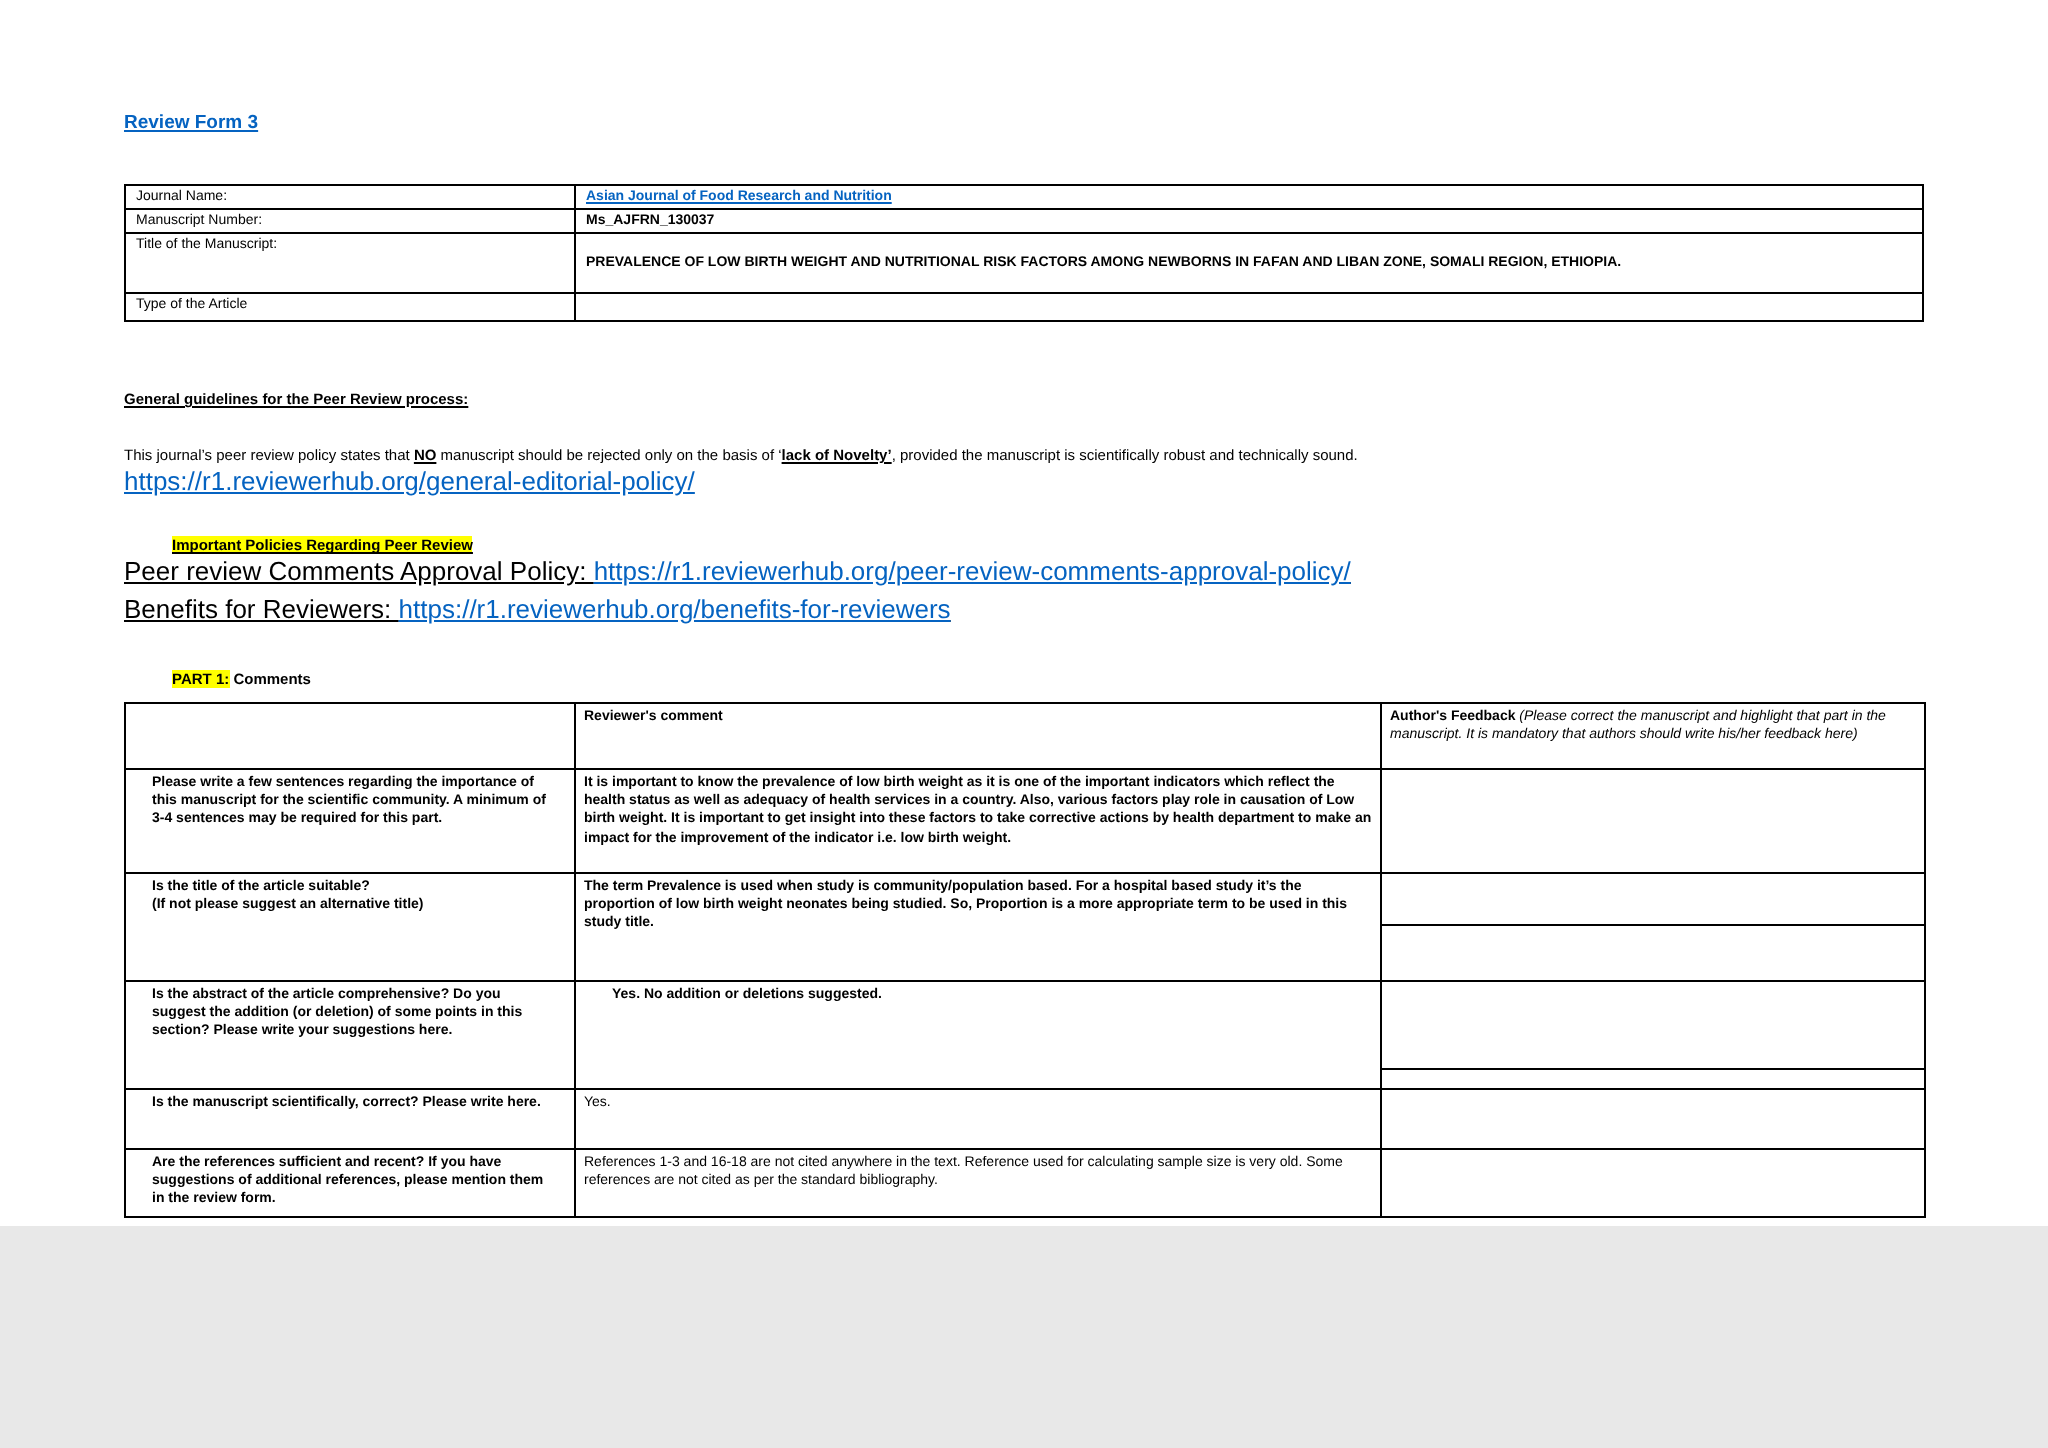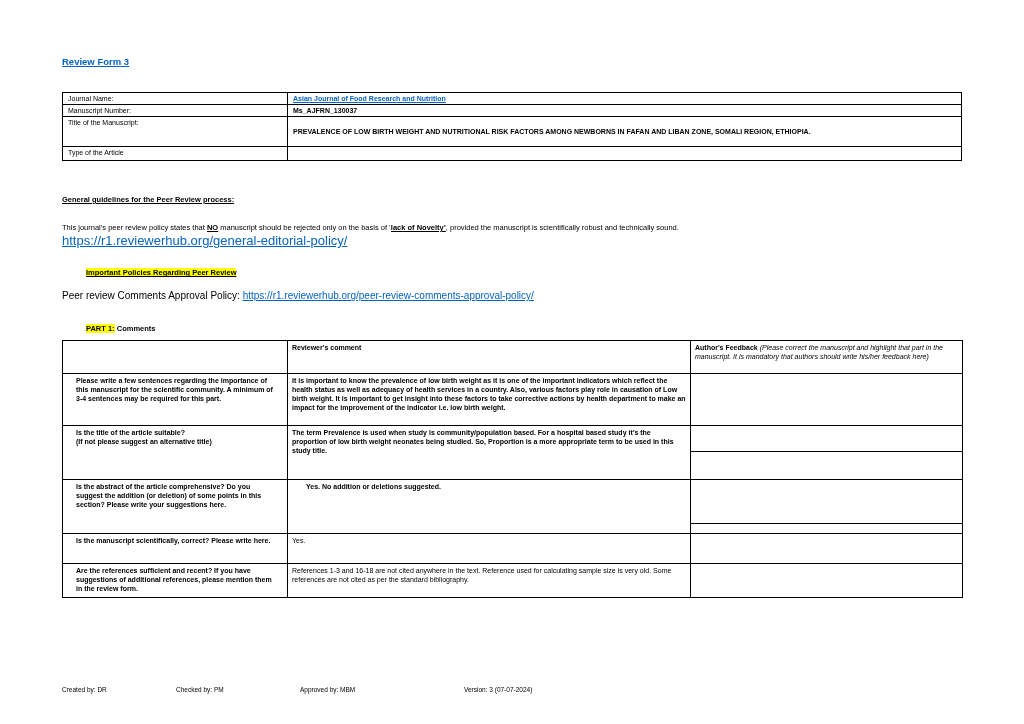--- a/index.html
+++ b/index.html
@@ -2,21 +2,21 @@
 <html><head>
 <meta charset="utf-8">
 <style>
   * { margin:0; padding:0; box-sizing:border-box; }
   html, body { background:#e8e8e8; }
   body {
     width:1024px; height:724px; position:relative;
     font-family:"Liberation Sans", sans-serif; color:#000;
   }
   .page {
-    position:absolute; left:0; top:0; width:1024px; height:724px;
+    position:absolute; left:0; top:0; width:1024px; height:613px;
     background:#ffffff; overflow:hidden;
   }
   .content { position:absolute; left:62px; top:56px; width:900px; }
 
   .doc-title {
     font-size:9.5px; font-weight:700; color:#0563C1;
     text-decoration:underline;
   }
 
   table { border-collapse:collapse; width:900px; table-layout:fixed; }
@@ -31,21 +31,21 @@
   .b { font-weight:700; }
   .u { text-decoration:underline; }
   .hl { background:#FFFF00;margin-left:24px; }
 
   .section-heading {
     margin-top:34px; font-size:7.5px; font-weight:700; text-decoration:underline;
   }
   .para { margin-top:19px; font-size:7.5px; line-height:1.35; }
   .link-line { font-size:13px; }
   .policies-heading { margin-top:20px; font-size:7.5px; font-weight:700; }
-  .policy-line { margin-top:12px; font-size:10px; line-height:1.45; }
+  .policy-line { margin-top:0; font-size:13px; line-height:1.45;text-decoration:underline; }
   .part-line { margin-top:20px; font-size:7.5px; font-weight:700; }
 
   .review-table { margin-top:7px; font-size:7px; }
   .review-table td { padding:2px 4px; line-height:1.32; }
   .col-q { width:225px; }
   .col-c { width:403px; }
   .col-f { width:272px; }
   .q-cell { font-weight:700; padding-left:13px !important; padding-right:10px !important; white-space:pre-line; }
   .c-bold { font-weight:700; }
   .c-indent { padding-left:18px !important; }
@@ -98,20 +98,21 @@
     <div class="link-line">
       <a class="link">https://r1.reviewerhub.org/general-editorial-policy/</a>
     </div>
 
     <div class="policies-heading">
       <span class="hl u">Important Policies Regarding Peer Review</span>
     </div>
 
     <div class="policy-line">
       <div><span>Peer review Comments Approval Policy: </span><a class="link">https://r1.reviewerhub.org/peer-review-comments-approval-policy/</a></div>
+      <div><span>Benefits for Reviewers: </span><a class="link">https://r1.reviewerhub.org/benefits-for-reviewers</a></div>
     </div>
 
     <div class="part-line">
       <span class="hl">PART 1:</span><span> Comments</span>
     </div>
 
     <table class="review-table">
       <colgroup>
         <col class="col-q">
           <col class="col-c">

